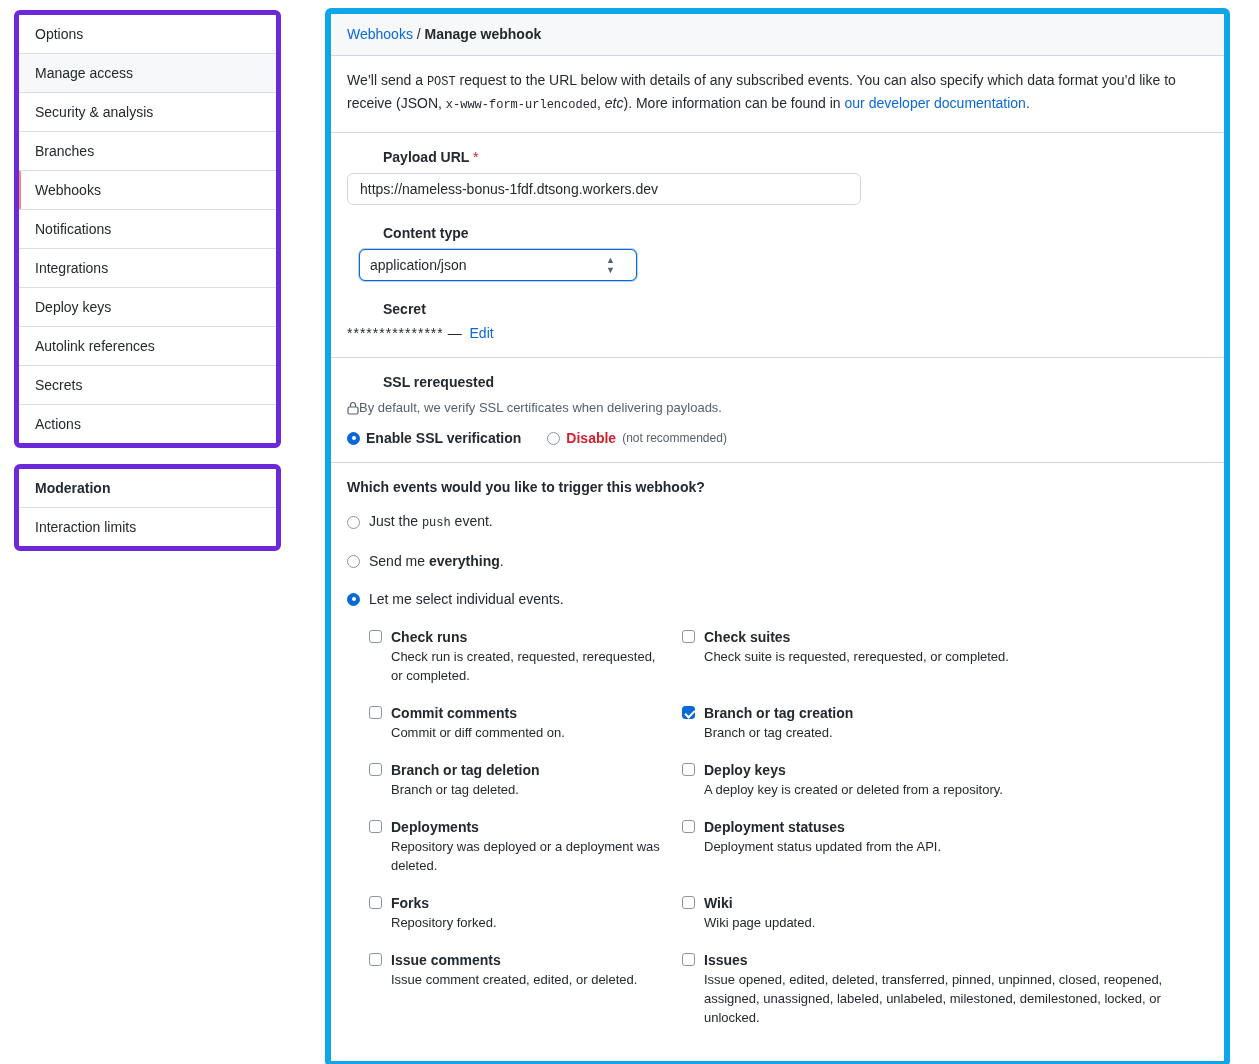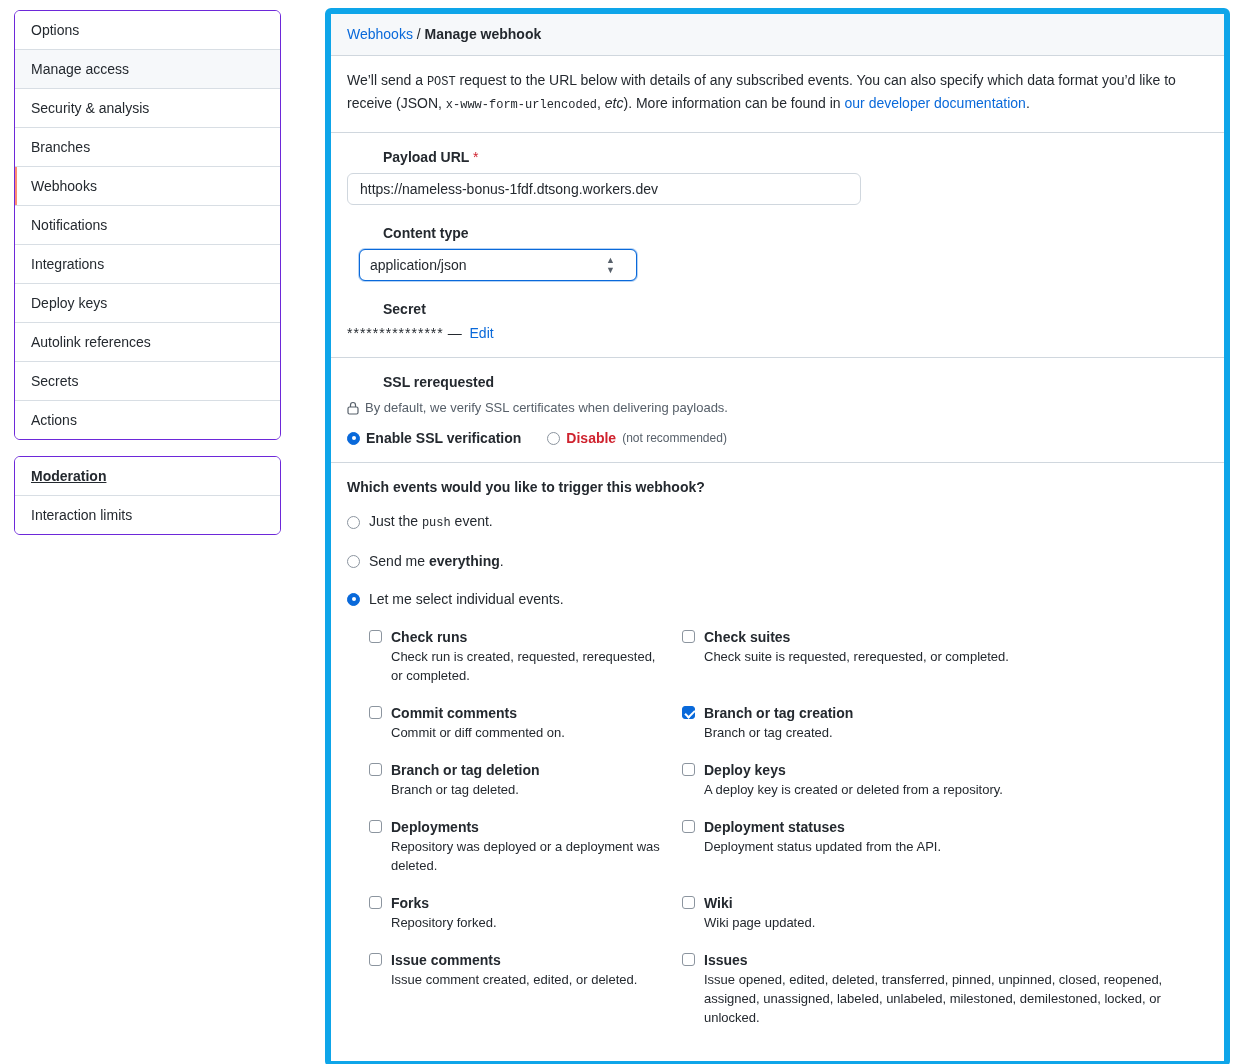--- a/index.html
+++ b/index.html
@@ -14,21 +14,21 @@
   }
   .page { position: relative; width: 1259px; height: 1064px; display: flex; }
 
   
   .sidebar {
     width: 295px;
     padding: 10px 14px 0 14px;
     flex: 0 0 295px;
   }
   .nav-card {
-    border: 1px solid #6d28d9;
+    border: 5px solid #6d28d9;
     border-radius: 6px;
     overflow: hidden;
     background: #fff;
     margin-bottom: 16px;
   }
   .nav-item {
     position: relative;
     padding: 9px 16px;
     font-size: 14px;
     line-height: 20px;
@@ -49,21 +49,20 @@
     width: 2px;
     background: #fd8c73;
   }
   .nav-header {
     padding: 9px 16px;
     font-weight: bold;
     font-size: 14px;
     line-height: 20px;
     border-bottom: 1px solid #d8dee4;
     background: #fff;
-    text-decoration: underline;
   }
 
   
   .main {
     flex: 1;
     padding: 8px 30px 0 30px;
   }
   .panel {
     border: 6px solid #0ea5e9;
     border-radius: 6px;
@@ -162,21 +161,20 @@
     font-family: "Liberation Sans", sans-serif;
     font-size: 14px;
     letter-spacing: 1px;
     color: #24292f;
   }
   .secret-line a { color: #0969da; text-decoration: none; margin-left: 4px; }
 
   .ssl-note {
     display: flex;
     align-items: center;
-    gap: 6px;
     color: #57606a;
     font-size: 13px;
     line-height: 20px;
     margin: 6px 0 12px 0;
   }
   .radio-row {
     display: flex;
     align-items: center;
     gap: 8px;
   }

